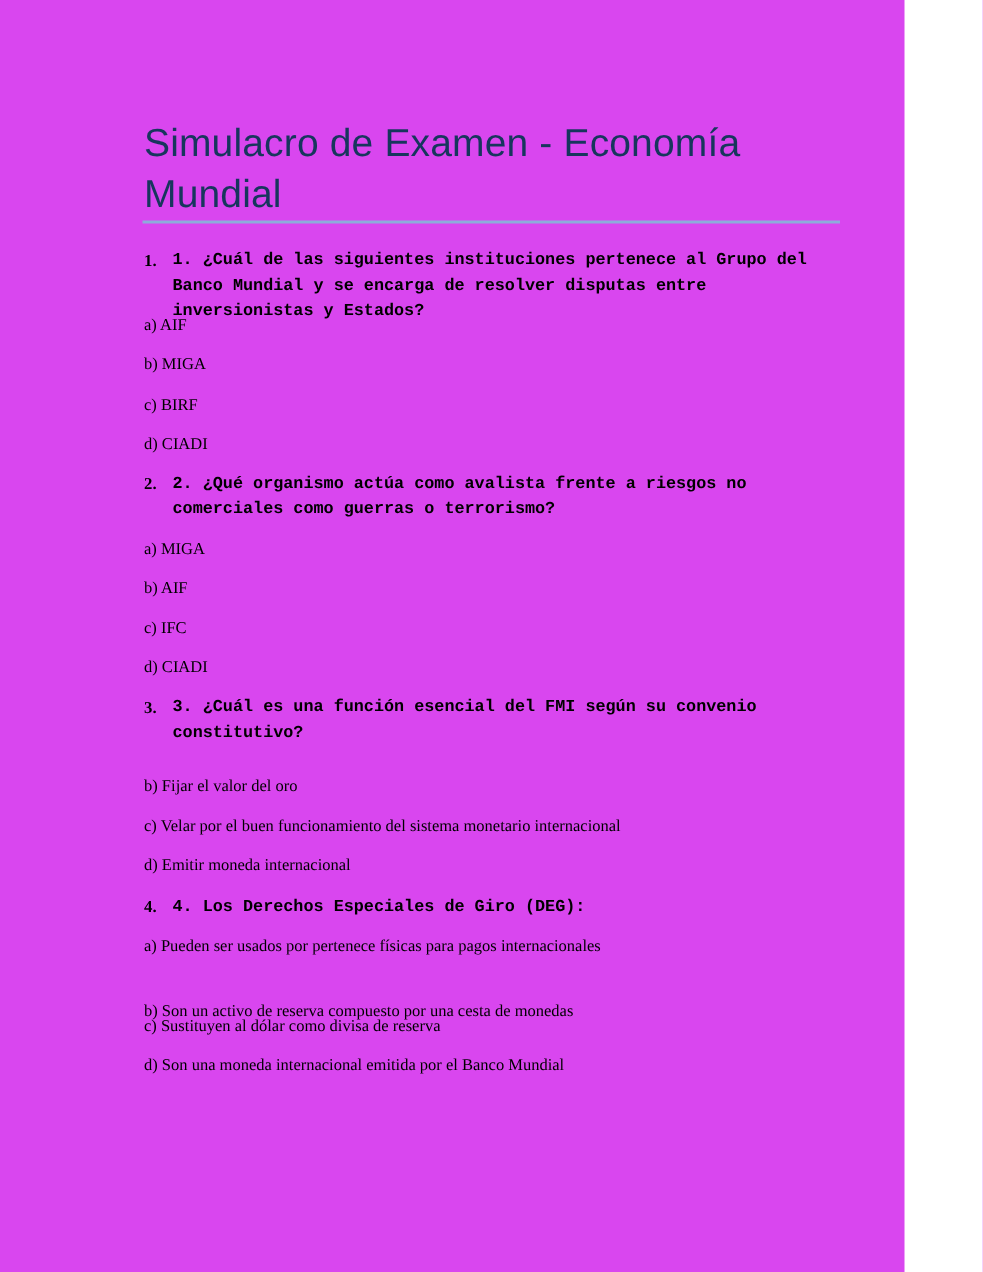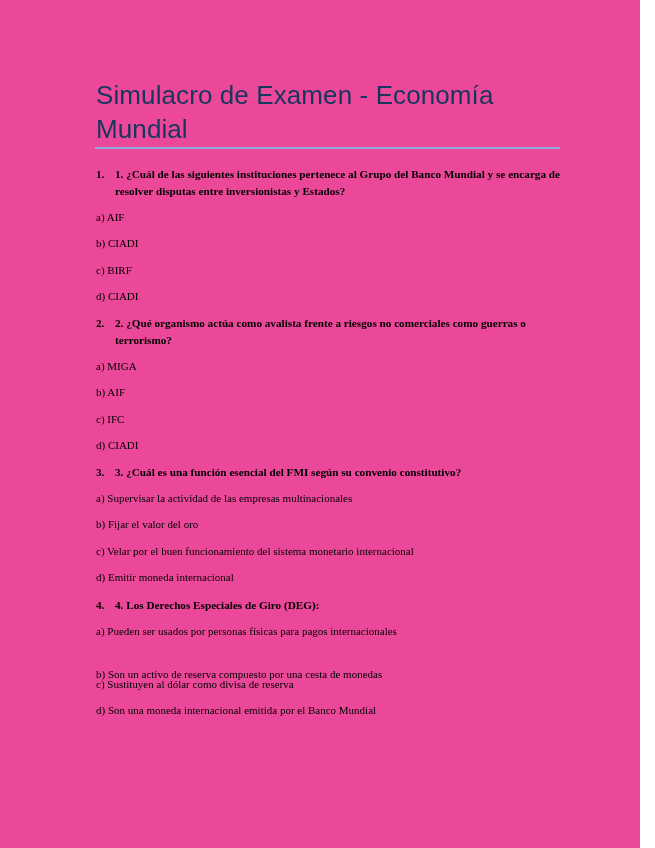--- a/index.html
+++ b/index.html
@@ -1,66 +1,65 @@
 <!DOCTYPE html>
 <html><head>
 <meta charset="utf-8">
 <style>
   html, body { margin: 0; padding: 0; background: #ffffff; }
   body { width: 655px; height: 848px; position: relative; overflow: hidden; font-family: "Liberation Serif", serif; color: #000; }
-  .page { position: absolute; left: 0; top: 0; width: 603px; height: 848px; background: #ec4899; padding-left: 37px; }
+  .page { position: absolute; left: 0; top: 0; width: 603px; height: 848px; background: #d946ef; }
   .title {
     position: absolute; left: 96px; top: 78px; width: 470px;
     font-family: "Liberation Sans", sans-serif; font-size: 26px; line-height: 34px;
     color: #17365d; margin: 0; font-weight: normal; letter-spacing: 0.1px;
   }
   .title-rule { position: absolute; left: 95px; top: 147px; width: 465px; height: 2px; background: #8eaadb; }
   .q {
     position: absolute; left: 96px; width: 470px;
     font-size: 11.2px; line-height: 17px; font-weight: bold; margin: 0;
   }
   .q .num { position: absolute; left: 0; top: 0; }
-  .q .txt { display: block; padding-left: 19px; }
+  .q .txt { display: block; padding-left: 19px; font-family: Liberation Mono, monospace; }
   .opt { position: absolute; left: 96px; font-size: 11px; line-height: 14px; margin: 0; white-space: nowrap; }
 </style>
 </head>
 <body>
 
 <div class="page">
   <h1 class="title">Simulacro de Examen - Economía Mundial</h1>
   <div class="title-rule"></div>
 
   <div class="q" style="top:166px;">
     <span class="num">1.</span>
     <span class="txt">1. ¿Cuál de las siguientes instituciones pertenece al Grupo del Banco Mundial y se encarga de resolver disputas entre inversionistas y Estados?</span>
   </div>
   <p class="opt" style="top:210px;">a) AIF</p>
-  <p class="opt" style="top:236px;">b) CIADI</p>
+  <p class="opt" style="top:236px;">b) MIGA</p>
   <p class="opt" style="top:263px;">c) BIRF</p>
   <p class="opt" style="top:289px;">d) CIADI</p>
 
   <div class="q" style="top:315px;">
     <span class="num">2.</span>
     <span class="txt">2. ¿Qué organismo actúa como avalista frente a riesgos no comerciales como guerras o terrorismo?</span>
   </div>
   <p class="opt" style="top:359px;">a) MIGA</p>
   <p class="opt" style="top:385px;">b) AIF</p>
   <p class="opt" style="top:412px;text-align:right;">c) IFC</p>
   <p class="opt" style="top:438px;">d) CIADI</p>
 
   <div class="q" style="top:464px;">
     <span class="num">3.</span>
     <span class="txt">3. ¿Cuál es una función esencial del FMI según su convenio constitutivo?</span>
   </div>
-  <p class="opt" style="top:491px;">a) Supervisar la actividad de las empresas multinacionales</p>
   <p class="opt" style="top:517px;">b) Fijar el valor del oro</p>
   <p class="opt" style="top:544px;">c) Velar por el buen funcionamiento del sistema monetario internacional</p>
   <p class="opt" style="top:570px;text-align:right;">d) Emitir moneda internacional</p>
 
   <div class="q" style="top:597px;">
     <span class="num">4.</span>
     <span class="txt">4. Los Derechos Especiales de Giro (DEG):</span>
   </div>
-  <p class="opt" style="top:624px;">a) Pueden ser usados por personas físicas para pagos internacionales</p>
+  <p class="opt" style="top:624px;">a) Pueden ser usados por pertenece físicas para pagos internacionales</p>
   <p class="opt" style="top:667px;">b) Son un activo de reserva compuesto por una cesta de monedas</p>
   <p class="opt" style="top:677px;text-align:right;">c) Sustituyen al dólar como divisa de reserva</p>
   <p class="opt" style="top:703px;">d) Son una moneda internacional emitida por el Banco Mundial</p>
 </div>
 
 </body></html>

